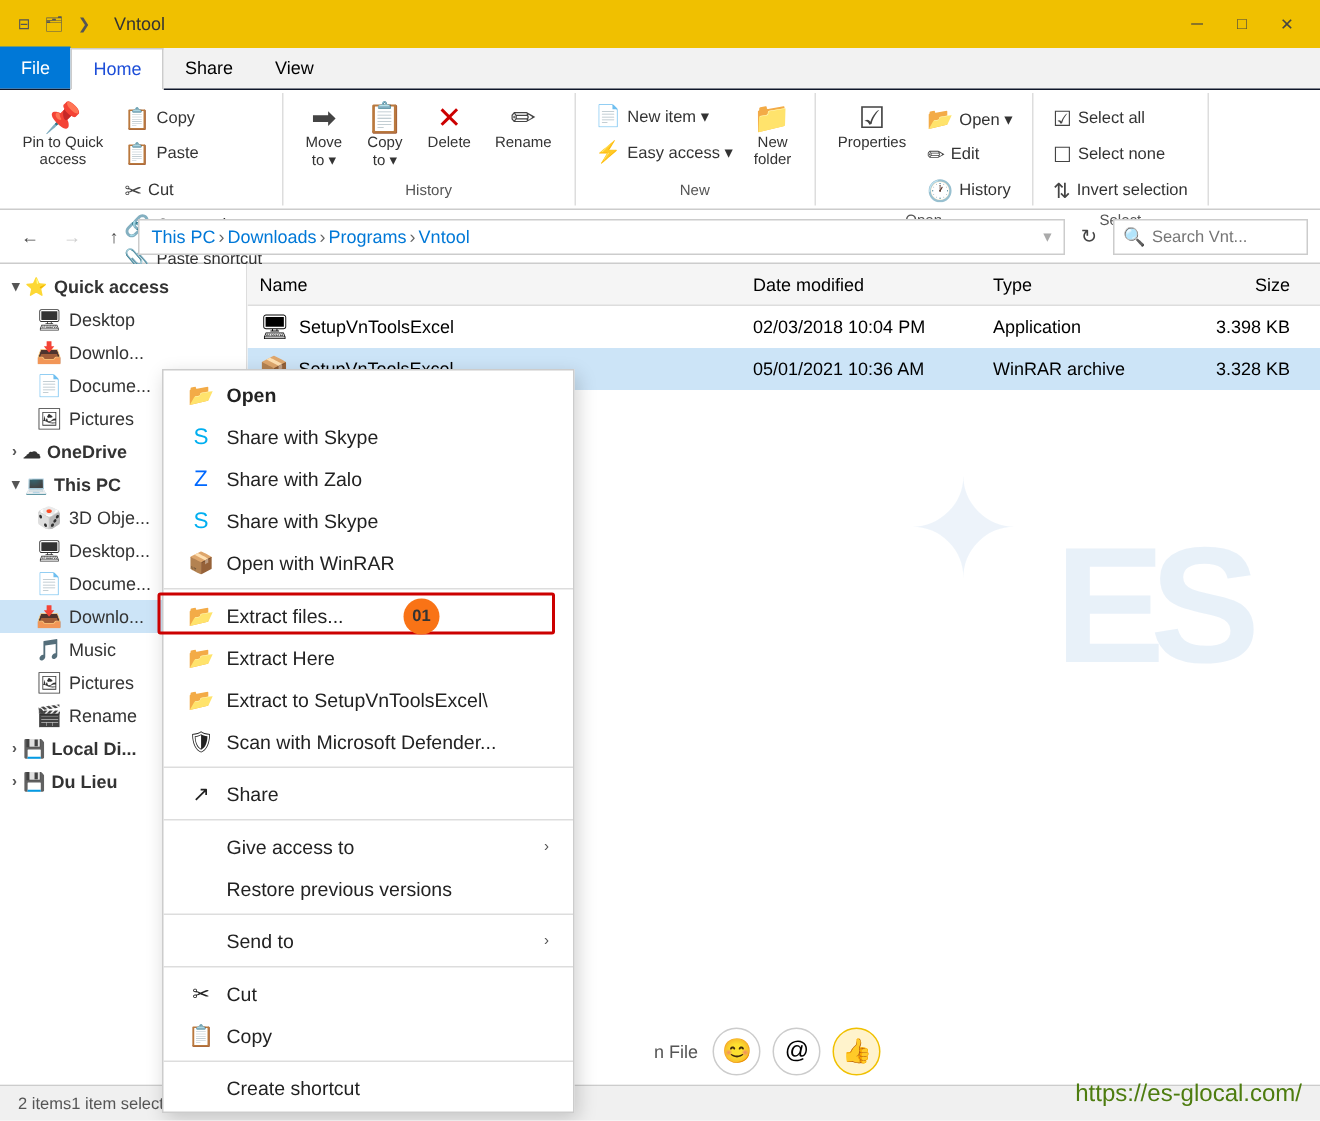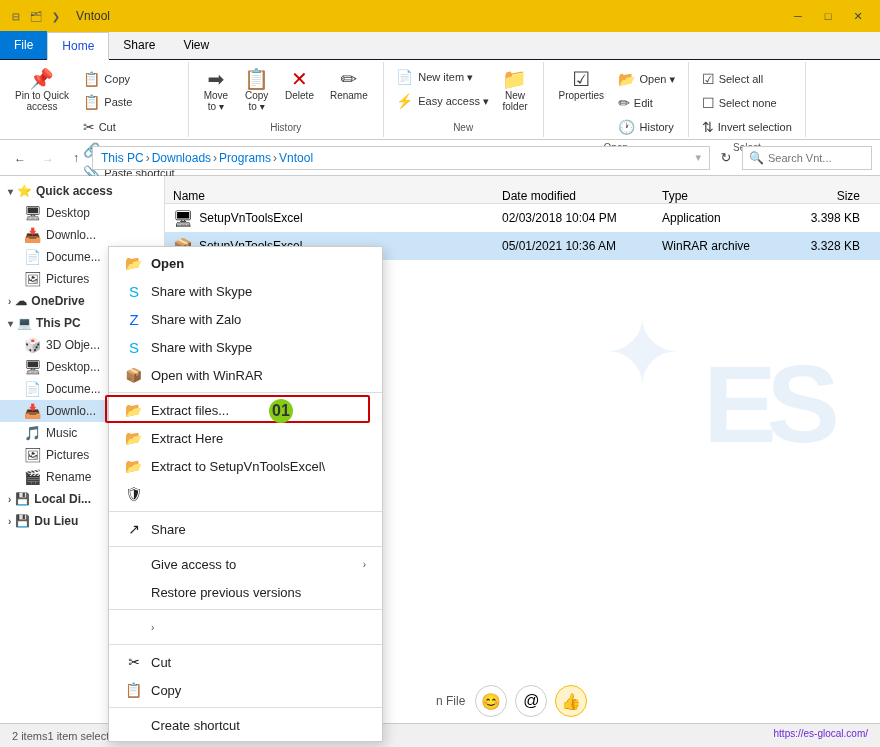--- a/index.html
+++ b/index.html
@@ -216,21 +216,21 @@
     .sidebar-indent { padding-left: 24px; }
 
     
     .file-list {
       flex: 1;
       background: #fff;
       overflow-y: auto;
     }
     .file-list-header {
       display: flex;
-      align-items: flex-end;
+      align-items: center;
       border-bottom: 1px solid #ddd;
       background: #f5f5f5;
       height: 28px;
       font-size: 12px;
       font-weight: 500;
       padding: 0 8px;
     }
     .col-name { flex: 1; }
     .col-date { width: 160px; }
     .col-type { width: 130px; }
@@ -300,26 +300,26 @@
       border-radius: 2px;
     }
 
     
     .circle-badge {
       position: absolute;
       left: 269px;
       top: 399px;
       width: 24px;
       height: 24px;
-      background: #84cc16;
+      background: #f97316;
       border-radius: 50%;
       display: flex;
       align-items: center;
       justify-content: center;
-      font-size: 16px;
+      font-size: 11px;
       font-weight: bold;
       color: #333;
       z-index: 201;
     }
 
     
     .watermark-es {
       position: absolute;
       right: 50px;
       top: 340px;
@@ -340,22 +340,22 @@
       opacity: 0.2;
       pointer-events: none;
       z-index: 0;
     }
 
     
     .url-text {
       position: absolute;
       bottom: 8px;
       right: 12px;
-      font-size: 10px;
-      color: #6d28d9;
+      font-size: 16px;
+      color: #4d7c0f;
       z-index: 300;
     }
     .chat-icon-btn {
       width: 32px;
       height: 32px;
       border-radius: 50%;
       border: 1px solid #ccc;
       display: flex;
       align-items: center;
       justify-content: center;
@@ -684,39 +684,41 @@
   <div class="ctx-item">
     <span class="ctx-icon">📂</span>
     <span class="ctx-label">Extract Here</span>
   </div>
   <div class="ctx-item">
     <span class="ctx-icon">📂</span>
     <span class="ctx-label">Extract to SetupVnToolsExcel\</span>
   </div>
   <div class="ctx-item">
     <span class="ctx-icon">🛡</span>
+    <span class="ctx-label">Scan with Microsoft Defender...</span>
   </div>
   <div class="ctx-sep"></div>
   <div class="ctx-item">
     <span class="ctx-icon">↗</span>
     <span class="ctx-label">Share</span>
   </div>
   <div class="ctx-sep"></div>
   <div class="ctx-item">
     <span class="ctx-icon"></span>
     <span class="ctx-label">Give access to</span>
     <span class="ctx-arrow">›</span>
   </div>
   <div class="ctx-item">
     <span class="ctx-icon"></span>
     <span class="ctx-label">Restore previous versions</span>
   </div>
   <div class="ctx-sep"></div>
   <div class="ctx-item">
     <span class="ctx-icon"></span>
+    <span class="ctx-label">Send to</span>
     <span class="ctx-arrow">›</span>
   </div>
   <div class="ctx-sep"></div>
   <div class="ctx-item">
     <span class="ctx-icon">✂</span>
     <span class="ctx-label">Cut</span>
   </div>
   <div class="ctx-item">
     <span class="ctx-icon">📋</span>
     <span class="ctx-label">Copy</span>

